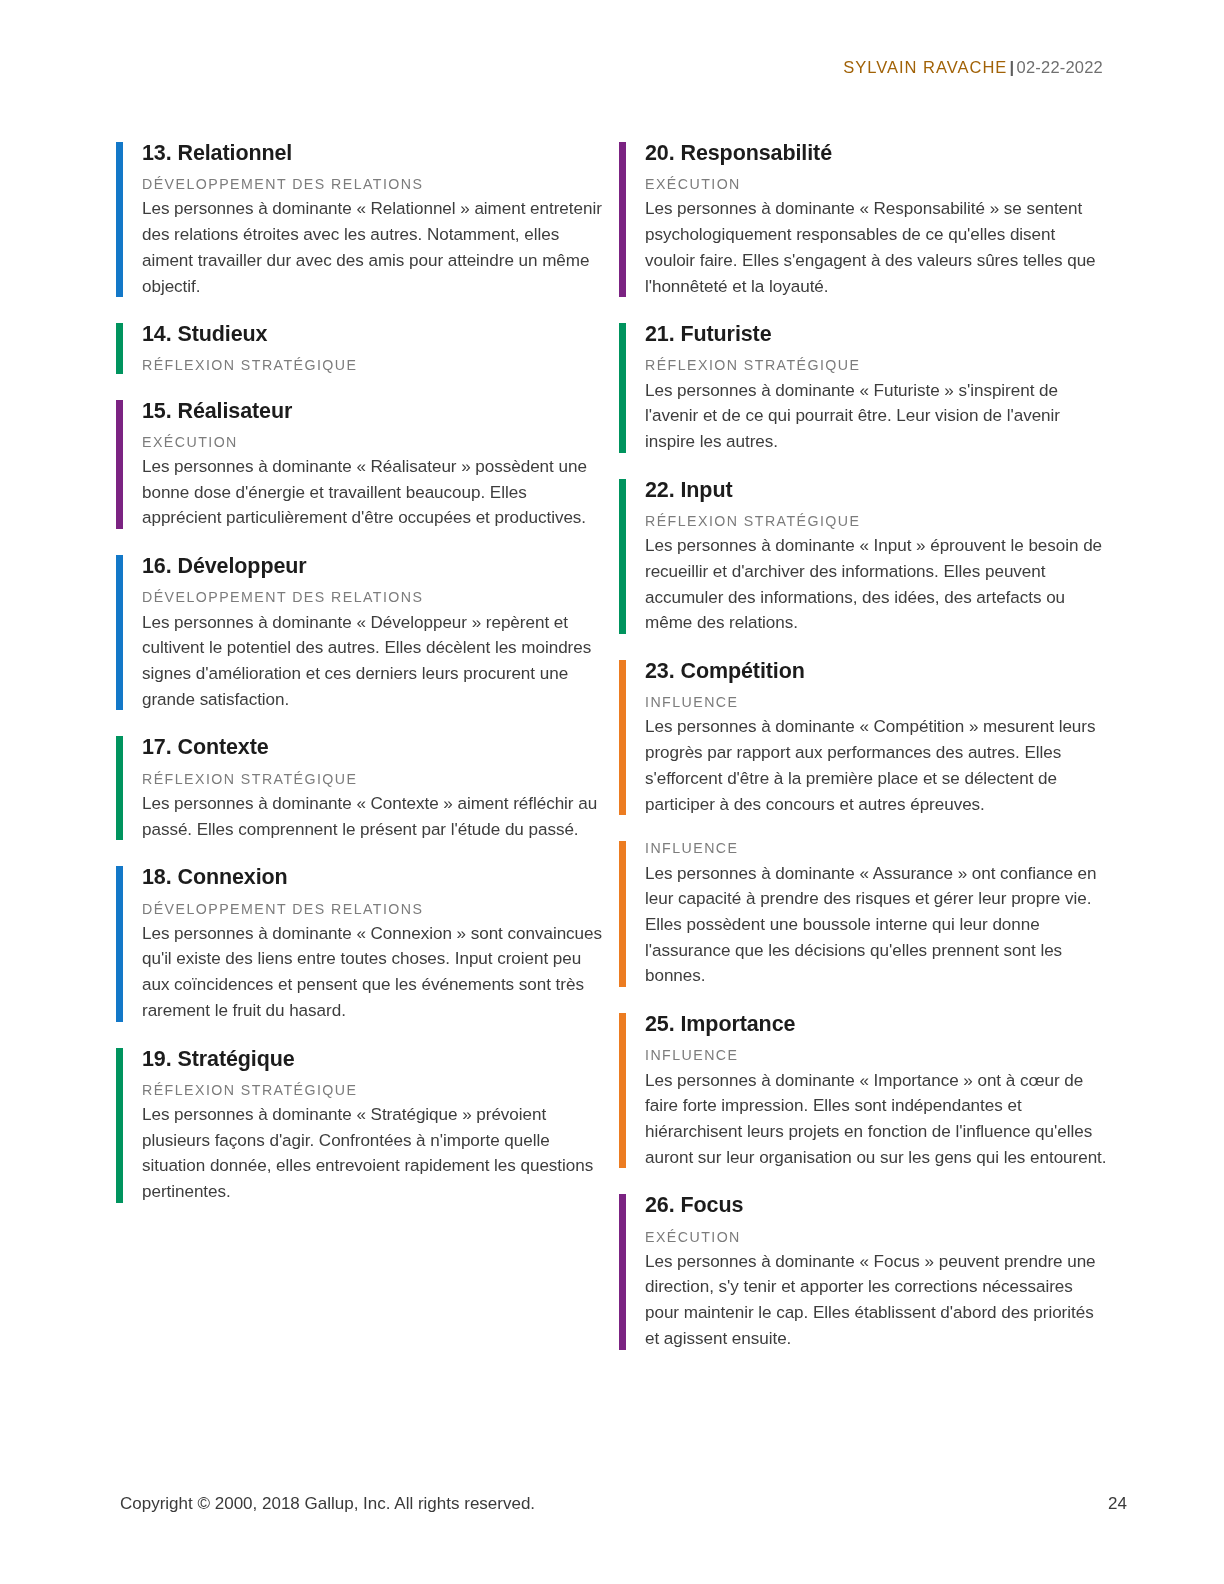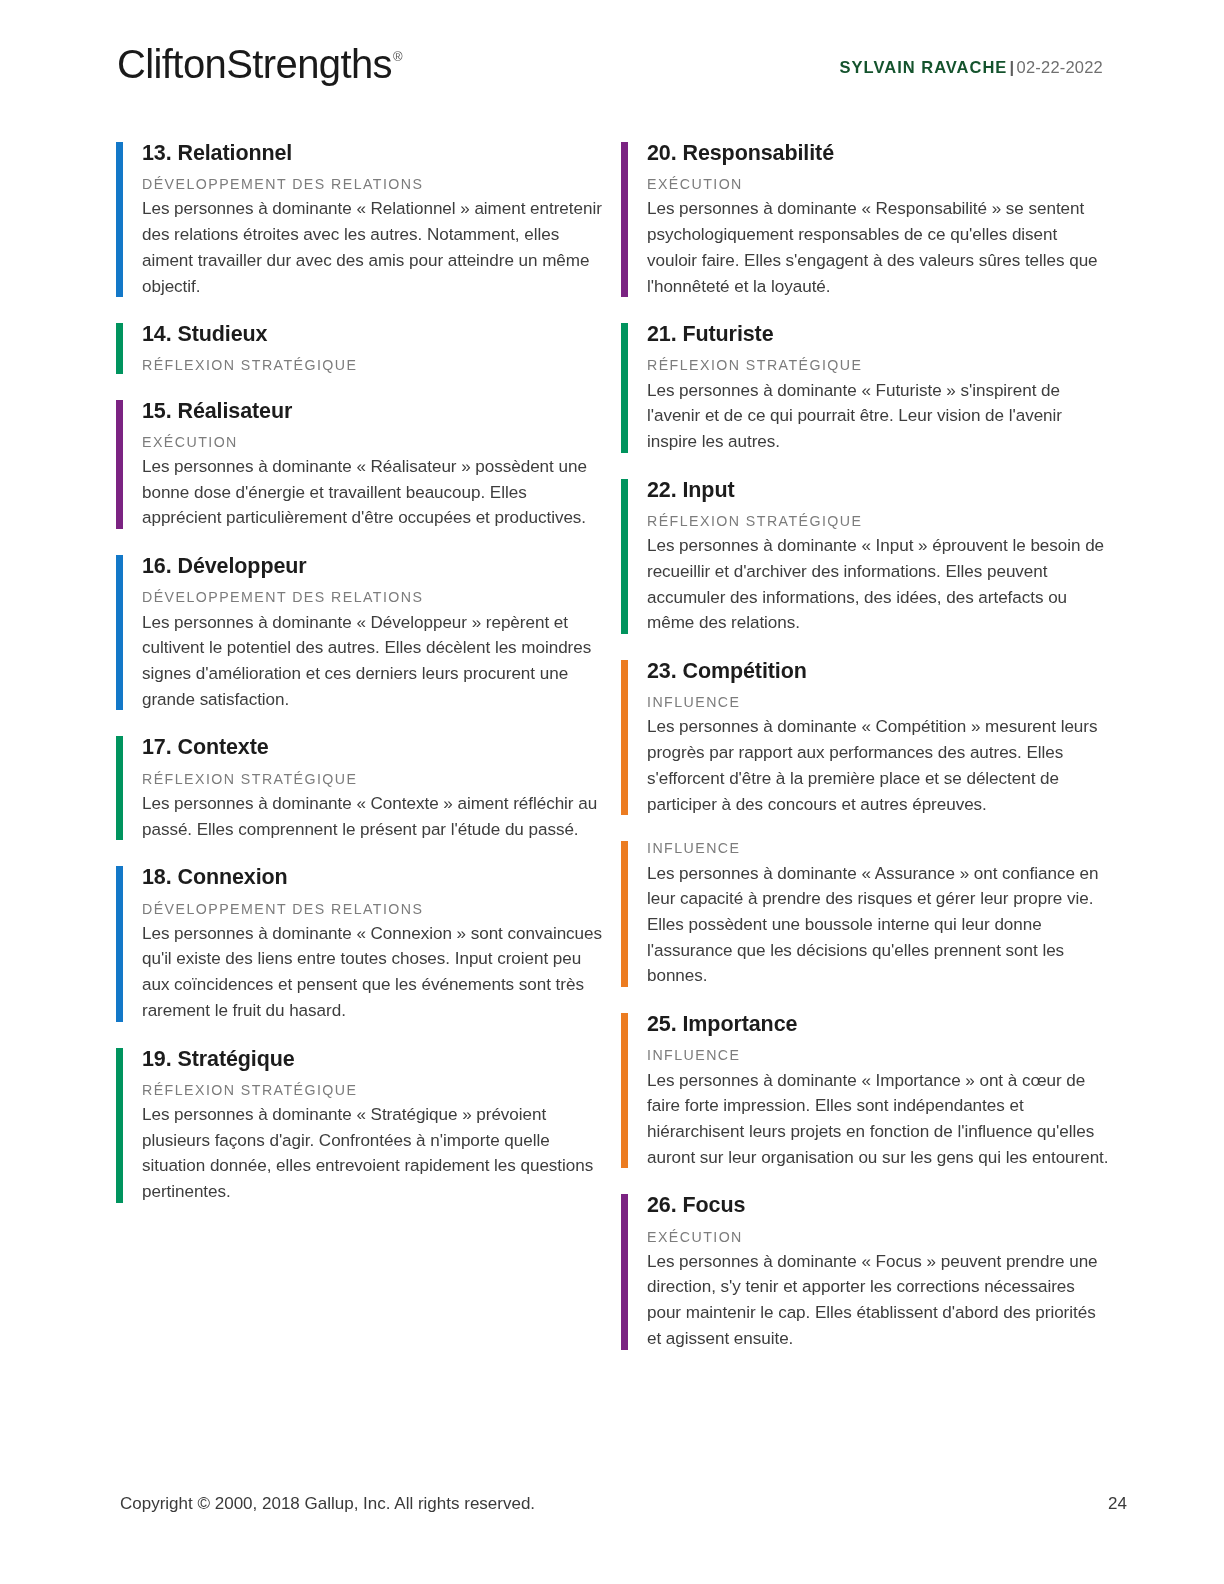--- a/index.html
+++ b/index.html
@@ -42,48 +42,48 @@
   .header-meta {
     position: absolute;
     right: 121px;
     top: 58px;
     font-size: 16.5px;
     letter-spacing: 0.6px;
     color: #6f6f6f;
     white-space: nowrap;
   }
   .header-meta .name {
-    font-weight: 700;
-    color: #14532d;
+    font-weight: 400;
+    color: #a16207;
     letter-spacing: 1px;
   }
   .header-meta .sep {
     font-weight: 700;
     color: #5e5e5e;
     margin: 0 2px 0 2px;
   }
   .header-meta .date {
     font-weight: 400;
     letter-spacing: 0.2px;
   }
 
   
   .columns {
     position: absolute;
     left: 0;
     top: 140px;
     width: 1224px;
     display: flex;
-    gap: 0;
+    gap: 8px;
   }
   .col {
     width: 490px;
   }
   .col-left  { margin-left: 116px; }
-  .col-right { margin-left: 15px; }
+  .col-right { margin-left: 5px; }
 
   
   .theme {
     position: relative;
     padding: 0 0 0 26px;
     margin-bottom: 22px;
   }
   .theme .bar {
     position: absolute;
     left: 0;
@@ -138,23 +138,20 @@
     right: 122px;
     bottom: 58px;
     font-size: 17px;
     color: #3a3a3a;
   }
 </style>
 </head>
 <body>
 
 <div class="page-header">
-  <div class="brand">
-    <span>CliftonStrengths</span><span class="reg">®</span>
-  </div>
   <div class="header-meta">
     <span class="name">SYLVAIN RAVACHE</span><span class="sep">|</span><span class="date">02-22-2022</span>
   </div>
 </div>
 
 <div class="columns">
 
   <div class="col col-left">
 
     <div class="theme">

